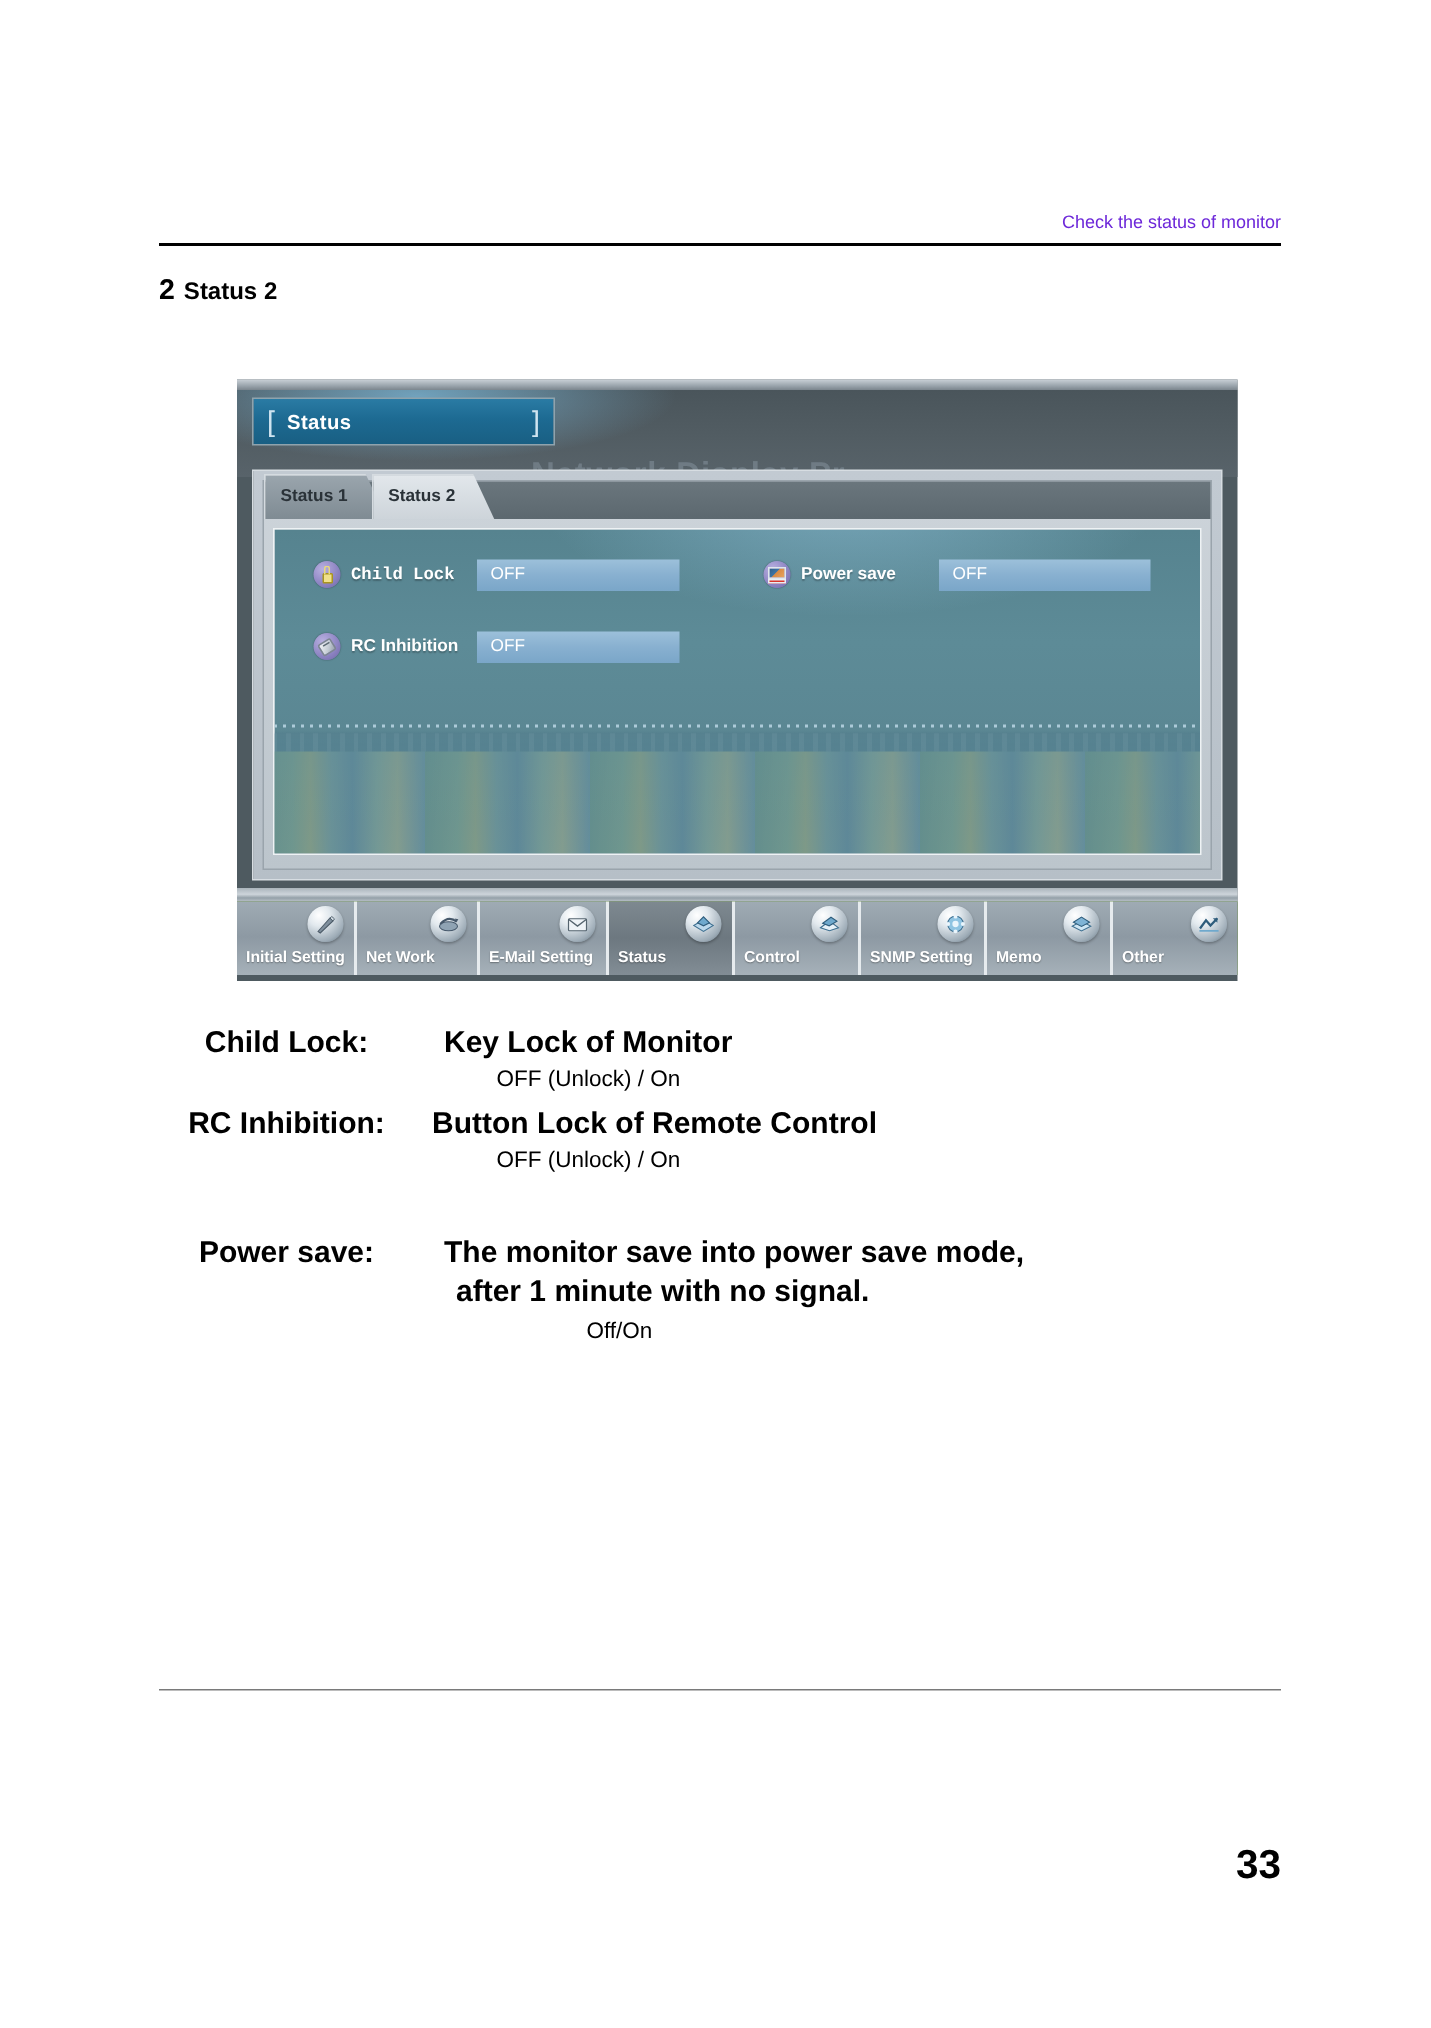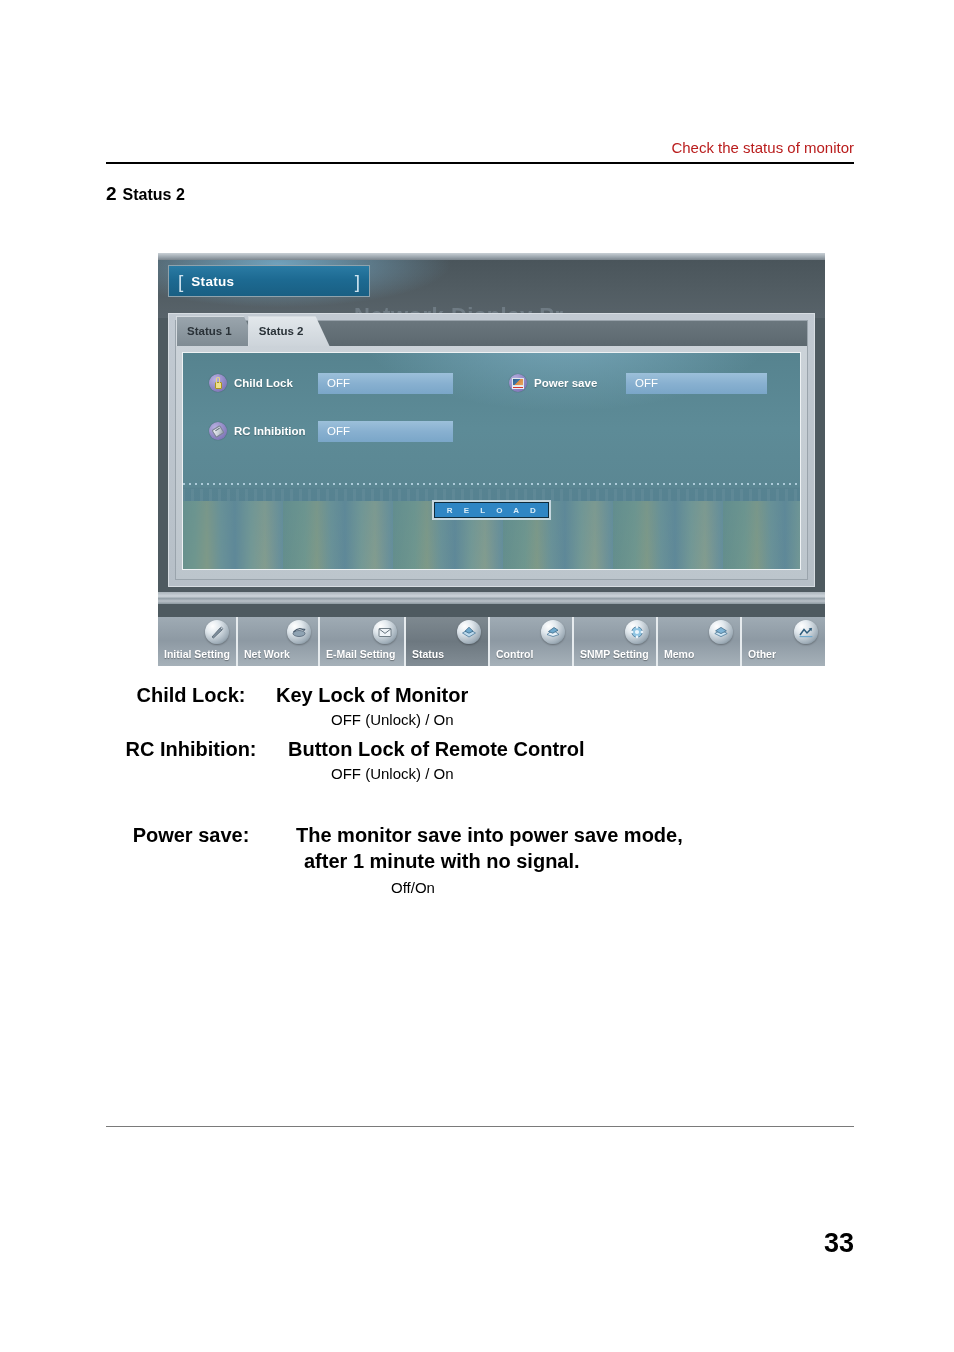--- a/index.html
+++ b/index.html
@@ -19,22 +19,22 @@
 
   
   .page-header {
     position: absolute;
     left: 106px;
     top: 138px;
     width: 748px;
   }
   .page-header-text {
     text-align: right;
-    font-size: 15px;
-    color: #b91c1c;
+    font-size: 12px;
+    color: #6d28d9;
     line-height: 20px;
     padding-bottom: 4px;
   }
   .header-rule {
     border-top: 2.2px solid #000;
     width: 100%;
   }
 
   
   .section-title {
@@ -338,21 +338,21 @@
     display: flex;
     align-items: center;
     padding-left: 9px;
     color: #ffffff;
     font-size: 11.5px;
     box-sizing: border-box;
   }
   .fvalue.w1 { width: 135px; }
   .fvalue.w2 { width: 141px; }
   .gap-right { margin-left: 56px; }
-  .lbl-cl { width: 84px; }
+  .lbl-cl { width: 84px; font-family: Liberation Mono, monospace; }
   .lbl-rc { width: 84px; }
   .lbl-ps { width: 92px; }
 
   
   .reload-wrap {
     position: absolute;
     left: 0; right: 0;
     top: 69%;
     display: flex;
     justify-content: center;
@@ -378,21 +378,21 @@
     top: 339px;
     width: 100%;
     height: 12px;
     background: linear-gradient(180deg,#aab4bb 0%, #cdd4da 35%, #94a0a8 55%, #b9c1c8 75%, #8d99a1 100%);
   }
 
   
   .navbar {
     position: absolute;
     left: 0;
-    top: 364px;
+    top: 348px;
     width: 100%;
     height: 49px;
     display: flex;
     background: #4d7c0f;
   }
   .navitem {
     position: relative;
     flex: 1 1 auto;
     background: linear-gradient(180deg,#9fabb4 0%, #8d99a3 48%, #a6b1b9 100%);
     border-right: 2px solid #e6ebee;
@@ -451,21 +451,21 @@
     align-items: baseline;
     font-size: 20px;
     font-weight: bold;
     line-height: 26px;
   }
   .d-term {
     text-align: center;
     white-space: nowrap;
   }
   .d-term.w-a { width: 170px; }
-  .d-def { }
+  .d-def { margin-left: 20px; }
   .d-def.tight { margin-left: 12px; }
   .d-sub {
     font-size: 15px;
     font-weight: normal;
     line-height: 20px;
     padding-left: 225px;
     margin-top: 2px;
     margin-bottom: 6px;
   }
   .d-block-ps { margin-top: 38px; }
@@ -560,23 +560,20 @@
           <div class="frow">
             <div class="field">
               <span class="ficon ico-remote"></span>
               <span class="flabel lbl-rc">RC Inhibition</span>
               <span class="fvalue w1">OFF</span>
             </div>
           </div>
 
         </div>
 
-        <div class="reload-wrap">
-          <button class="reload-btn">R E L O A D</button>
-        </div>
       </div>
 
     </div>
   </div>
 
   <div class="shot-bottomsep"></div>
 
   <div class="navbar">
 
     <div class="navitem n-initial">

